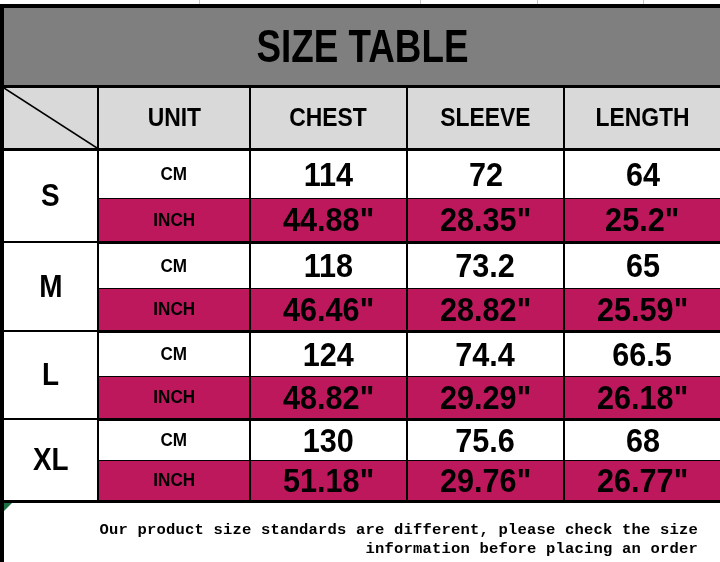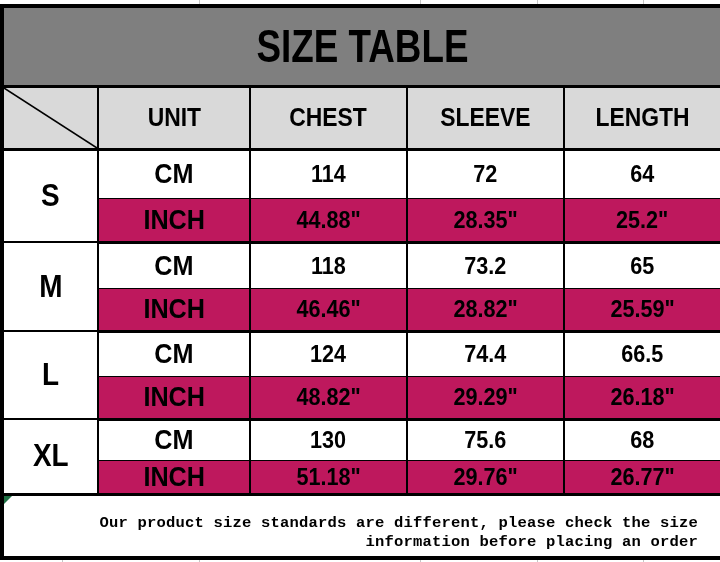--- a/index.html
+++ b/index.html
@@ -47,22 +47,22 @@
   .head-row th { background: #d9d9d9; font-size: 26px; border-bottom-width: 3px; }
   .head-row .cx { transform: scaleX(0.88); }
 
   .diag-cell { background: #ffffff; position: relative; }
   .diag-cell svg { position: absolute; top: 0; left: 0; width: 100%; height: 100%; display: block; }
 
   .size-cell {
     background: #d9d9d9;
     font-size: 31px;
   }
-  .unit-cell { font-size: 28px; }
-  .val-cell  { font-size: 24px; }
+  .unit-cell { font-size: 19px; }
+  .val-cell  { font-size: 34px; }
   .row-cm  td { background: #ffffff; border-bottom-width: 1px; }
   .row-inch td { background: #be185d; border-top-width: 1px; border-bottom-width: 3px; }
   .row-cm .cx, .row-inch .cx, .size-cell .cx { transform: scaleX(0.90); }
 
   .cx { display: inline-block; white-space: nowrap; transform-origin: center; }
 
   .footer-row td {
     background: #ffffff;
     border-top-width: 3px;
     position: relative;

